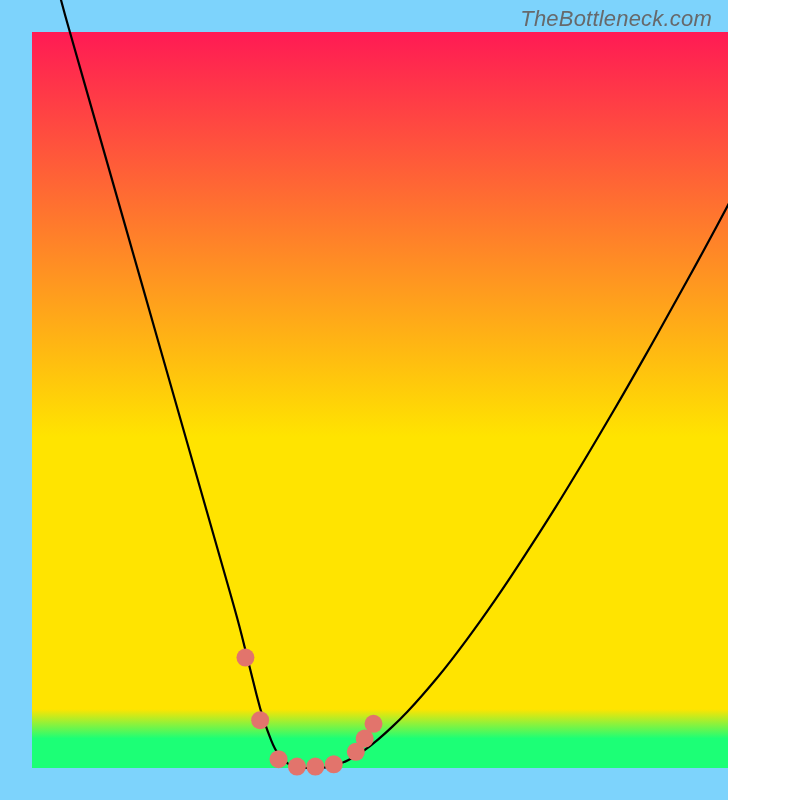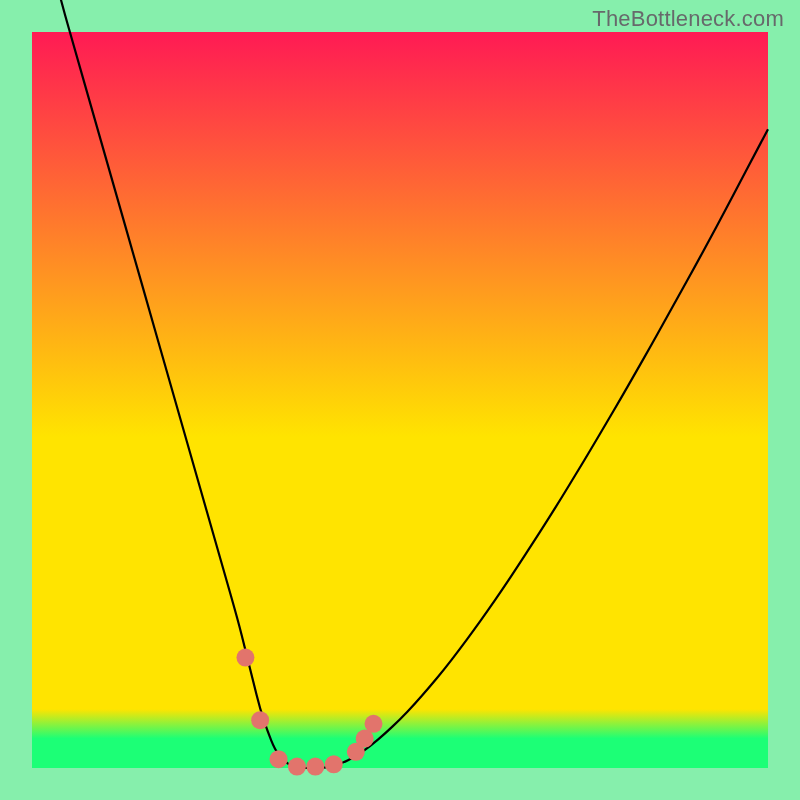--- a/index.html
+++ b/index.html
@@ -2,24 +2,25 @@
 <html><head>
 <meta charset="utf-8">
 <style>
   body {
     margin: 0;
     padding: 0;
     background: #fff;
   }
   .stage {
     position: relative;
-    width: 800px;
+    width: 728px;
     height: 800px;
-    background: #86efac;
+    background: #7dd3fc;
     overflow: hidden;
+    font-style: italic;
   }
   .plot {
     position: absolute;
     left: 32px;
     top: 32px;
     width: 736px;
     height: 736px;
     
   }
   .watermark {

